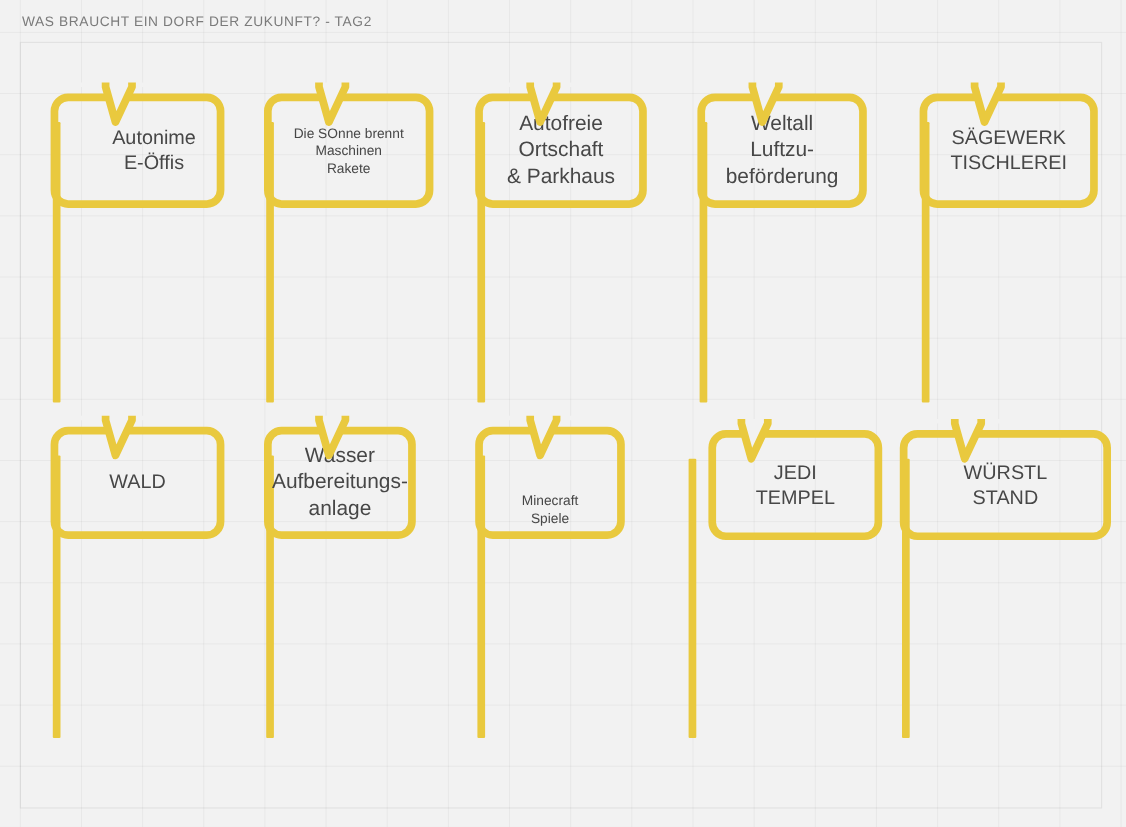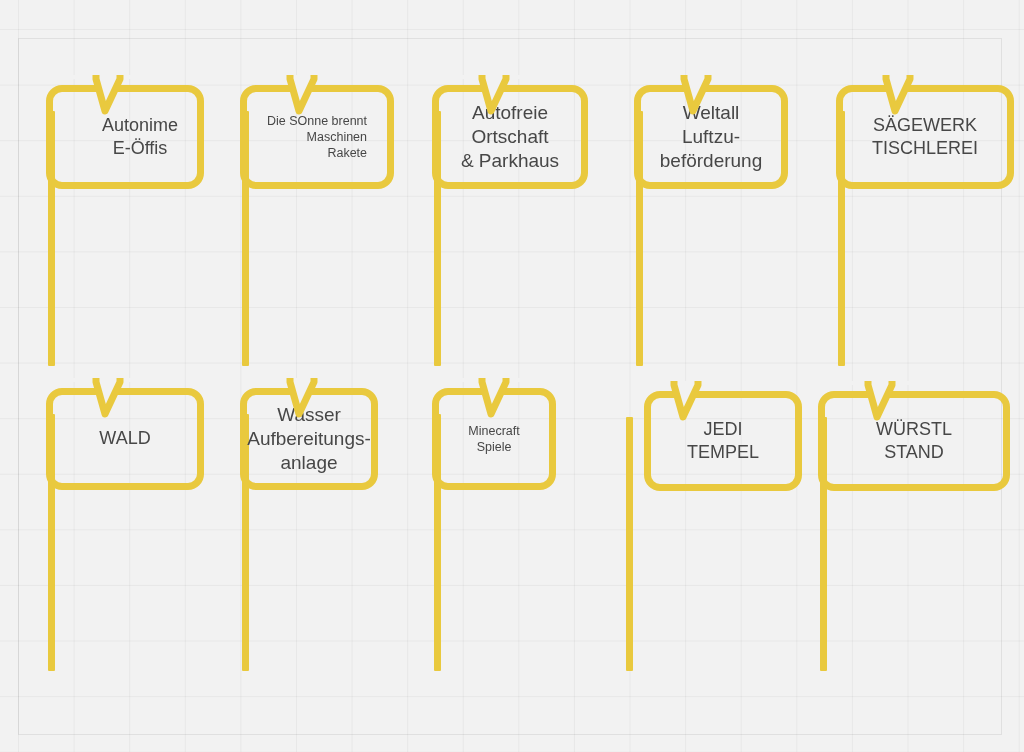--- a/index.html
+++ b/index.html
@@ -93,36 +93,37 @@
 
   .nowrap { white-space: pre-line; }
 </style>
 </head>
 <body>
 
 <div id="board">
 
   <div id="canvas-frame"></div>
 
+  <div id="board-title">WAS BRAUCHT EIN DORF DER ZUKUNFT? - TAG2</div>
 
   <div class="note" style="left:46px; top:85px;">
     <div class="pole" style="height:255px;"></div>
     <div class="bubble t-m" style="width:158px; height:104px;padding-left:40px;">
       <span class="nowrap">Autonime
 E-Öffis</span>
     </div>
     <svg class="tail" viewBox="0 0 66 44">
       <path d="M 0 0 L 0 4 L 24 4 L 33 36 L 48 4 L 66 4 L 66 0 Z" fill="#f2f2f2"></path>
       <path d="M 24 0 L 24 4 L 33 36 L 48 4 L 48 0" fill="none" stroke="#e9c93e" stroke-width="7" stroke-linejoin="round"></path>
     </svg>
   </div>
 
   <div class="note" style="left:240px; top:85px;">
     <div class="pole" style="height:255px;"></div>
-    <div class="bubble t-s" style="width:154px; height:104px;text-align:right;">
+    <div class="bubble t-s" style="width:154px; height:104px;">
       <span class="nowrap">Die SOnne brennt
 Maschinen
 Rakete</span>
     </div>
     <svg class="tail" viewBox="0 0 66 44">
       <path d="M 0 0 L 0 4 L 24 4 L 33 36 L 48 4 L 66 4 L 66 0 Z" fill="#f2f2f2"></path>
       <path d="M 24 0 L 24 4 L 33 36 L 48 4 L 48 0" fill="none" stroke="#e9c93e" stroke-width="7" stroke-linejoin="round"></path>
     </svg>
   </div>
 
@@ -147,21 +148,21 @@
 beförderung</span>
     </div>
     <svg class="tail" viewBox="0 0 66 44">
       <path d="M 0 0 L 0 4 L 24 4 L 33 36 L 48 4 L 66 4 L 66 0 Z" fill="#f2f2f2"></path>
       <path d="M 24 0 L 24 4 L 33 36 L 48 4 L 48 0" fill="none" stroke="#e9c93e" stroke-width="7" stroke-linejoin="round"></path>
     </svg>
   </div>
 
   <div class="note" style="left:836px; top:85px;">
     <div class="pole" style="height:255px;"></div>
-    <div class="bubble t-m" style="width:178px; height:104px;">
+    <div class="bubble t-m" style="width:162px; height:104px;">
       <span class="nowrap">SÄGEWERK
 TISCHLEREI</span>
     </div>
     <svg class="tail" viewBox="0 0 66 44">
       <path d="M 0 0 L 0 4 L 24 4 L 33 36 L 48 4 L 66 4 L 66 0 Z" fill="#f2f2f2"></path>
       <path d="M 24 0 L 24 4 L 33 36 L 48 4 L 48 0" fill="none" stroke="#e9c93e" stroke-width="7" stroke-linejoin="round"></path>
     </svg>
   </div>
 
   <div class="note" style="left:46px; top:388px;">
@@ -183,21 +184,21 @@
 anlage</span>
     </div>
     <svg class="tail" viewBox="0 0 66 44">
       <path d="M 0 0 L 0 4 L 24 4 L 33 36 L 48 4 L 66 4 L 66 0 Z" fill="#f2f2f2"></path>
       <path d="M 24 0 L 24 4 L 33 36 L 48 4 L 48 0" fill="none" stroke="#e9c93e" stroke-width="7" stroke-linejoin="round"></path>
     </svg>
   </div>
 
   <div class="note" style="left:432px; top:388px;">
     <div class="pole" style="height:257px;"></div>
-    <div class="bubble t-s" style="width:124px; height:102px;">
+    <div class="bubble t-s" style="width:136px; height:102px;align-items:flex-end;">
       <span class="nowrap">Minecraft
 Spiele</span>
     </div>
     <svg class="tail" viewBox="0 0 66 44">
       <path d="M 0 0 L 0 4 L 24 4 L 33 36 L 48 4 L 66 4 L 66 0 Z" fill="#f2f2f2"></path>
       <path d="M 24 0 L 24 4 L 33 36 L 48 4 L 48 0" fill="none" stroke="#e9c93e" stroke-width="7" stroke-linejoin="round"></path>
     </svg>
   </div>
 
   <div class="note" style="left:624px; top:391px;">

